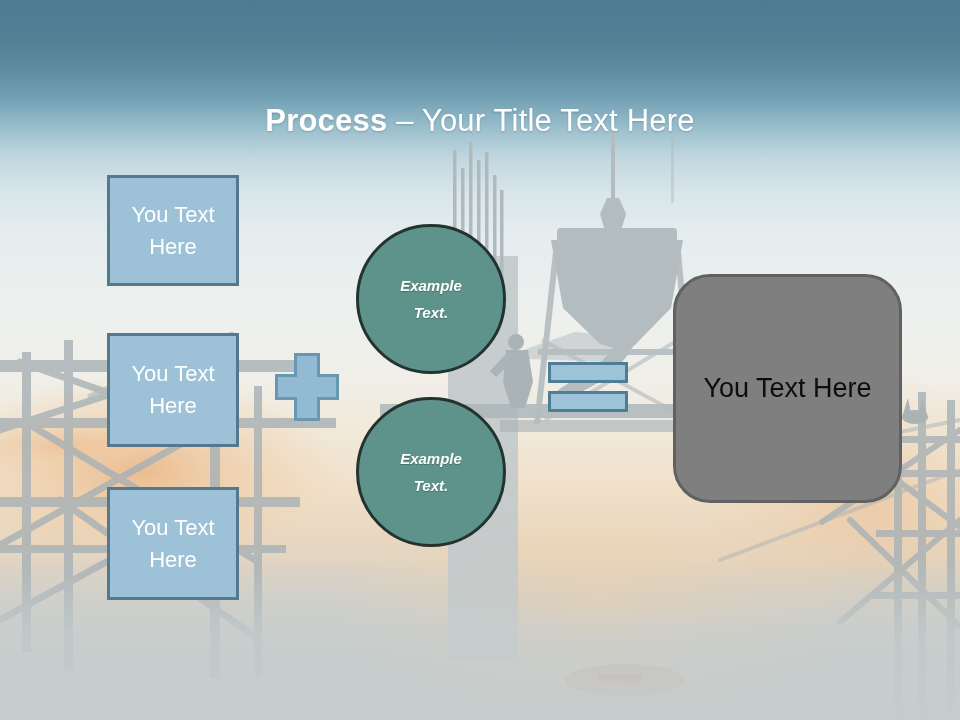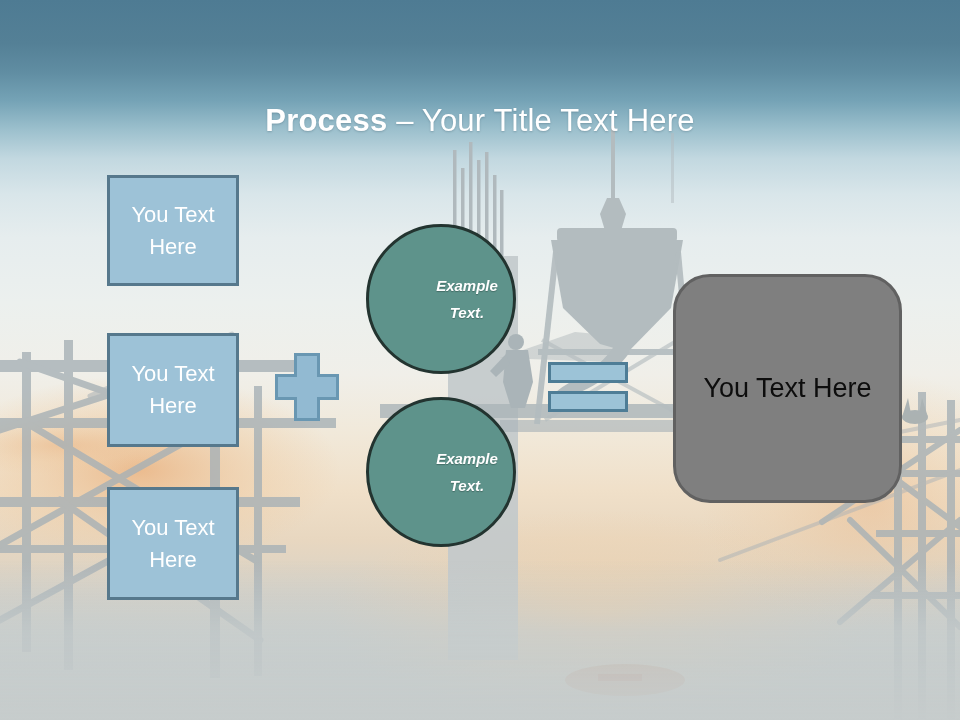--- a/index.html
+++ b/index.html
@@ -30,25 +30,25 @@
     display:flex;align-items:center;justify-content:center;text-align:center;
     color:#fff;font-size:22px;line-height:1.45;z-index:4;
   }
   .box-1{top:175px;height:111px;}
   .box-2{top:333px;height:114px;}
   .box-3{top:487px;height:113px;}
 
   .plus-wrap{position:absolute;left:275px;top:353px;width:64px;height:68px;z-index:4;}
 
   .circle{
-    position:absolute;left:366px;width:150px;height:150px;box-sizing:border-box;
+    position:absolute;left:356px;width:150px;height:150px;box-sizing:border-box;
     border-radius:50%;
     background:var(--circle-fill,#5e938b);
     border:3px solid var(--circle-border,#233430);
-    display:flex;align-items:center;justify-content:flex-end;text-align:center;z-index:4;
+    display:flex;align-items:center;justify-content:center;text-align:center;z-index:4;
   }
   .circle-1{top:224px;}
   .circle-2{top:397px;}
   .circle .lbl{
     width:92px;color:#fff;font-size:15px;font-weight:700;font-style:italic;line-height:1.8;
     text-shadow:0 1px 1px rgba(20,40,35,.35);
   }
 
   .equals-wrap{position:absolute;left:548px;top:362px;z-index:4;}
   .equals-bar{

